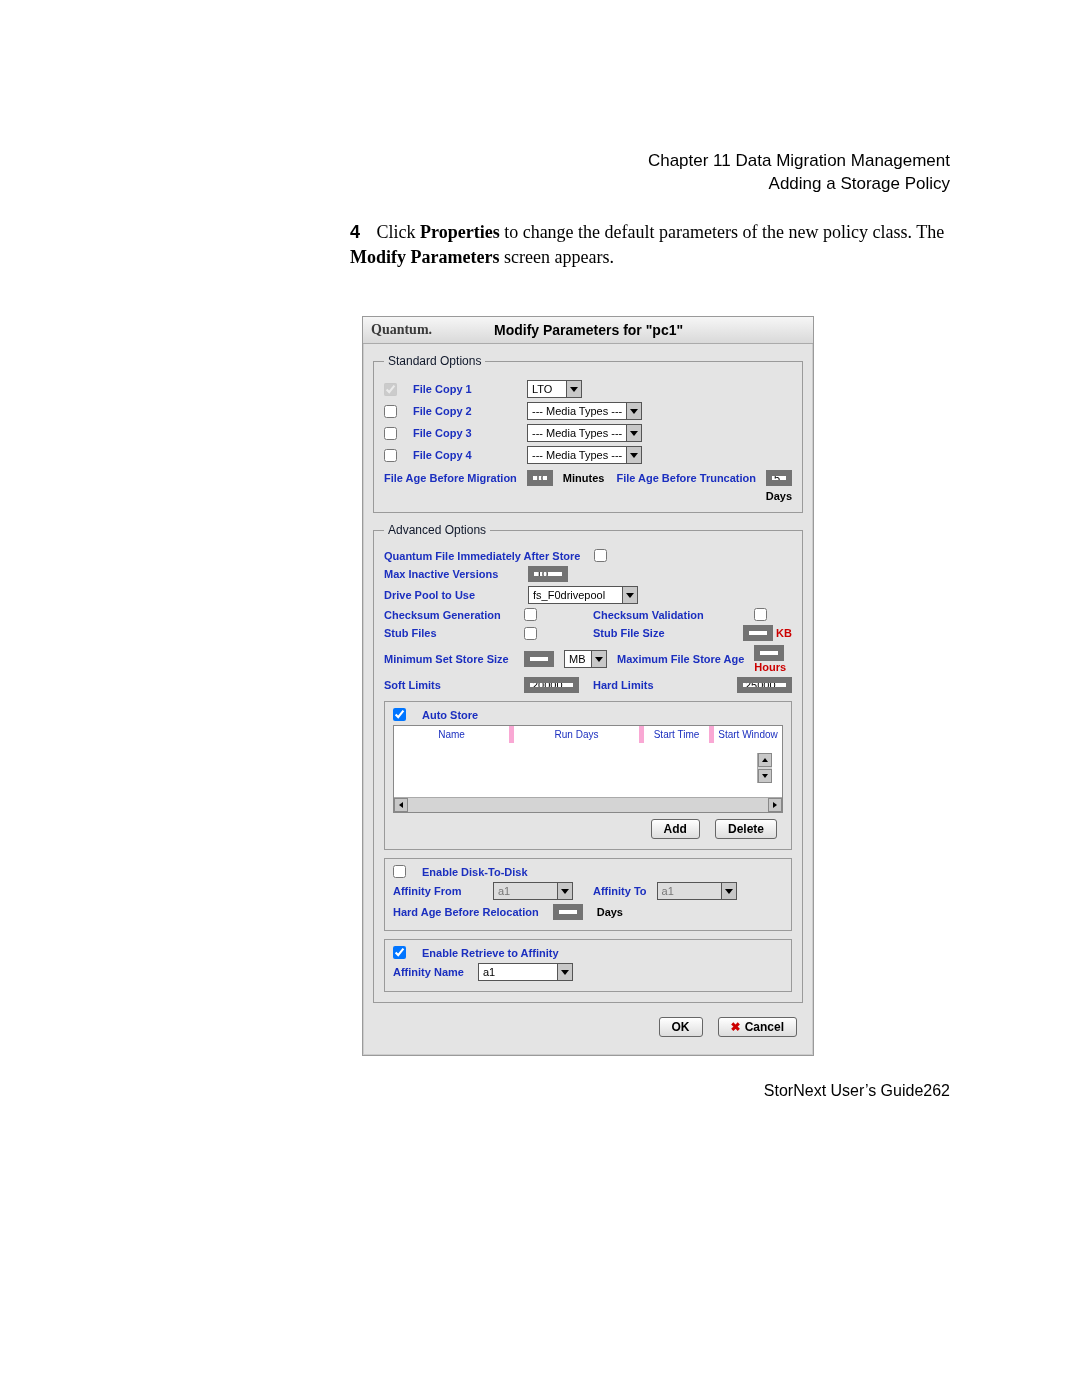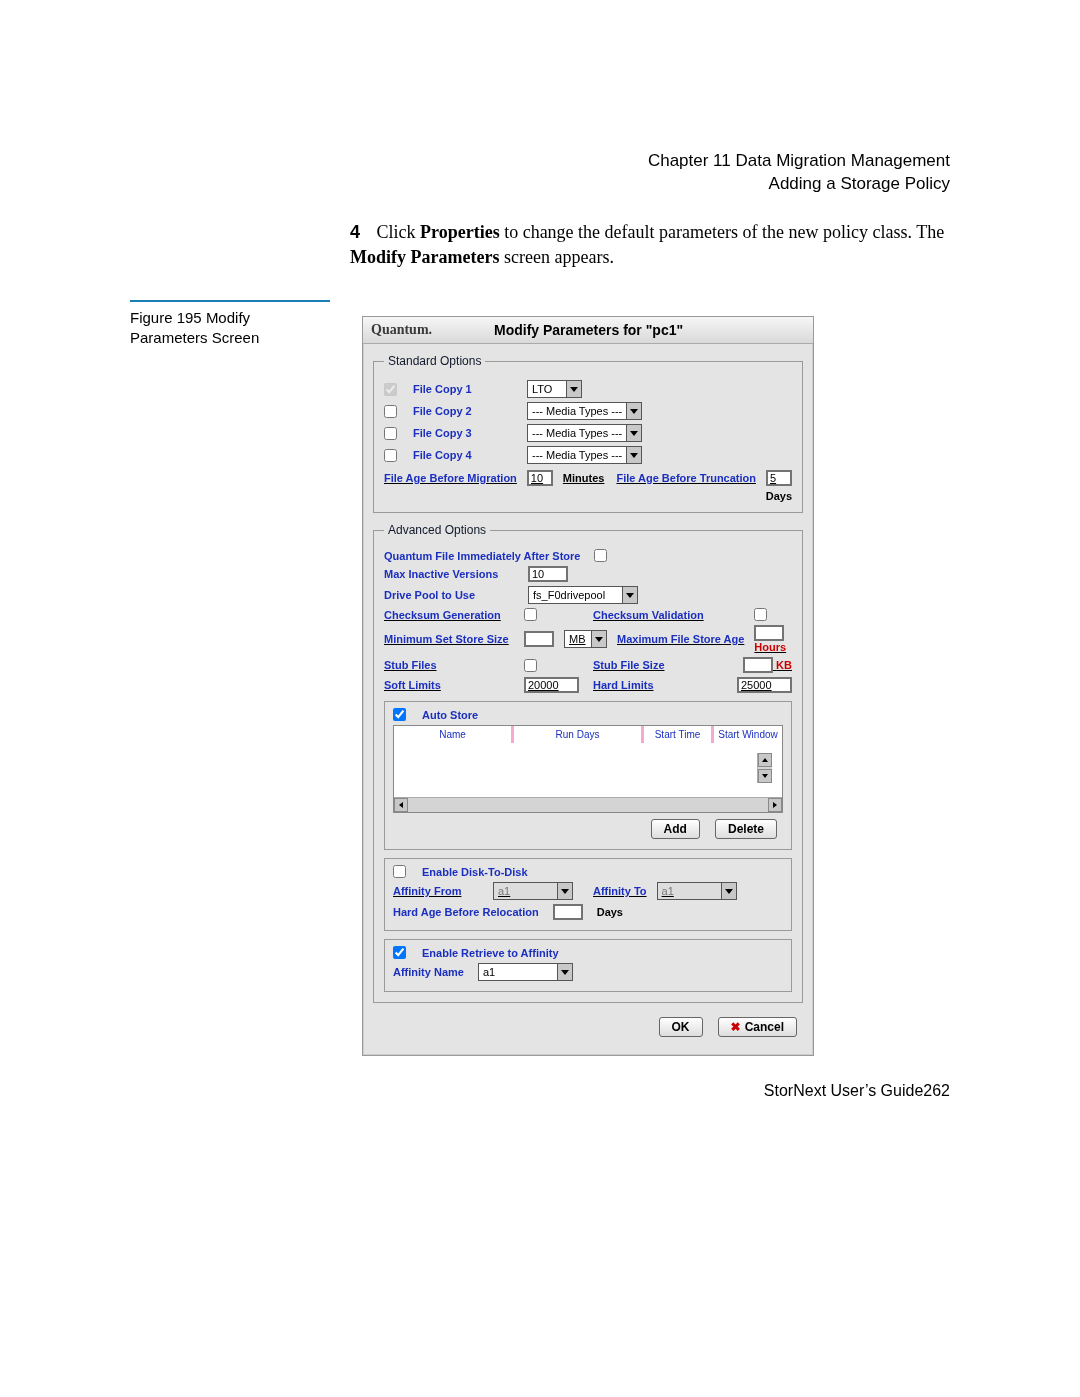--- a/index.html
+++ b/index.html
@@ -108,21 +108,21 @@
     font-size: 11px;
     white-space: nowrap;
   }
   .lbl100 { width: 100px; display:inline-block; }
   .lbl130 { width: 130px; display:inline-block; }
   .black { color:#000; font-weight:700; font-size:11px; }
   .red { color:#c00; font-weight:700; font-size:11px; white-space:nowrap; }
   input[type=text] {
     font-size: 11px;
     padding: 1px 2px;
-    border: 2px solid #737373;
+    border: 6px solid #737373;
     background:#fff;
     height: 16px;
     box-sizing: border-box;
   }
   input[type=checkbox]{
     width:13px; height:13px;
     margin:0 2px 0 0;
     vertical-align: middle;
   }
   .selectish {
@@ -145,36 +145,36 @@
     border-left:1px solid #555;
     display:flex; align-items:center; justify-content:center;
   }
   .tri{
     width:0;height:0;
     border-left:4px solid transparent;
     border-right:4px solid transparent;
     border-top:5px solid #000;
   }
   .half { display:flex; gap:10px; align-items:center; flex:1; }
-  .split { display:flex; justify-content:space-between; align-items:center; gap:10px;text-decoration:underline; }
+  .split { display:flex; justify-content:space-between; align-items:center; gap:10px; }
 
   
   .tbl {
     border:1px solid #888;
     background:#fff;
     margin-top:4px;
   }
   .tbl .hdr {
     display:flex;
     font-size:10px;
     color:#1b2fbf;
     text-align:center;
   }
   .tbl .hdr div{
-    border-right:3px solid #f9a8d4;
+    border-right:5px solid #f9a8d4;
     padding:3px 4px;
     box-sizing:border-box;
   }
   .tbl .hdr div:last-child{border-right:none;}
   .tbl .body{
     height:30px;
     display:flex;
   }
   .tbl .body .pad{flex:1;}
   .tbl .scrollv{
@@ -240,24 +240,20 @@
   <div class="header">
     <div>Chapter 11  Data Migration Management</div>
     <div>Adding a Storage Policy</div>
   </div>
 
   <div class="step">
     <span class="num">4</span>
     <span>Click </span><span class="bold">Properties</span><span> to change the default parameters of the new policy class. The </span><span class="bold">Modify Parameters</span><span> screen appears.</span>
   </div>
 
-  <div class="side-caption">
-    <div class="rule"></div>
-    <div>Figure 195  Modify Parameters Screen</div>
-  </div>
 
   <div class="dialog">
     <div class="titlebar">
       <span class="brand">Quantum.</span>
       <span class="title">Modify Parameters for "pc1"</span>
       <span style="width:60px"></span>
     </div>
     <div class="body">
 
       <fieldset>
@@ -344,53 +340,53 @@
         </div>
 
         <div class="row split">
           <div class="half">
             <span class="lbl lbl130">Checksum Generation</span>
             <input type="checkbox" style="">
           </div>
           <div class="half">
             <span class="lbl">Checksum Validation</span>
             <input type="checkbox" style="margin-left: 40px;">
+          </div>
+        </div>
+
+        <div class="row split">
+          <div class="half">
+            <span class="lbl lbl130">Stub Files</span>
+            <input type="checkbox" style="">
+          </div>
+          <div class="half" style="justify-content:space-between">
+            <span class="lbl">Stub File Size</span>
+            <span>
+              <input type="text" style="width: 30px;">
+              <span class="red">KB</span>
+            </span>
           </div>
         </div>
 
         <div class="row split">
           <div class="half">
             <span class="lbl lbl130">Minimum Set Store Size</span>
             <input type="text" style="width: 30px;">
             <span class="selectish">
               <span class="sval" style="min-width:18px">MB</span>
               <span class="btn">
                   <span class="tri"></span>
                 </span>
             </span>
           </div>
           <div class="half" style="justify-content:space-between">
             <span class="lbl">Maximum File Store Age</span>
             <span>
               <input type="text" style="width: 30px;">
               <span class="red">Hours</span>
-            </span>
-          </div>
-        </div>
-
-        <div class="row split">
-          <div class="half">
-            <span class="lbl lbl130">Stub Files</span>
-            <input type="checkbox" style="">
-          </div>
-          <div class="half" style="justify-content:space-between">
-            <span class="lbl">Stub File Size</span>
-            <span>
-              <input type="text" style="width: 30px;">
-              <span class="red">KB</span>
             </span>
           </div>
         </div>
 
         <div class="row split">
           <div class="half">
             <span class="lbl lbl130">Soft Limits</span>
             <input type="text" style="width: 55px;" value="20000">
           </div>
           <div class="half" style="justify-content:space-between">

